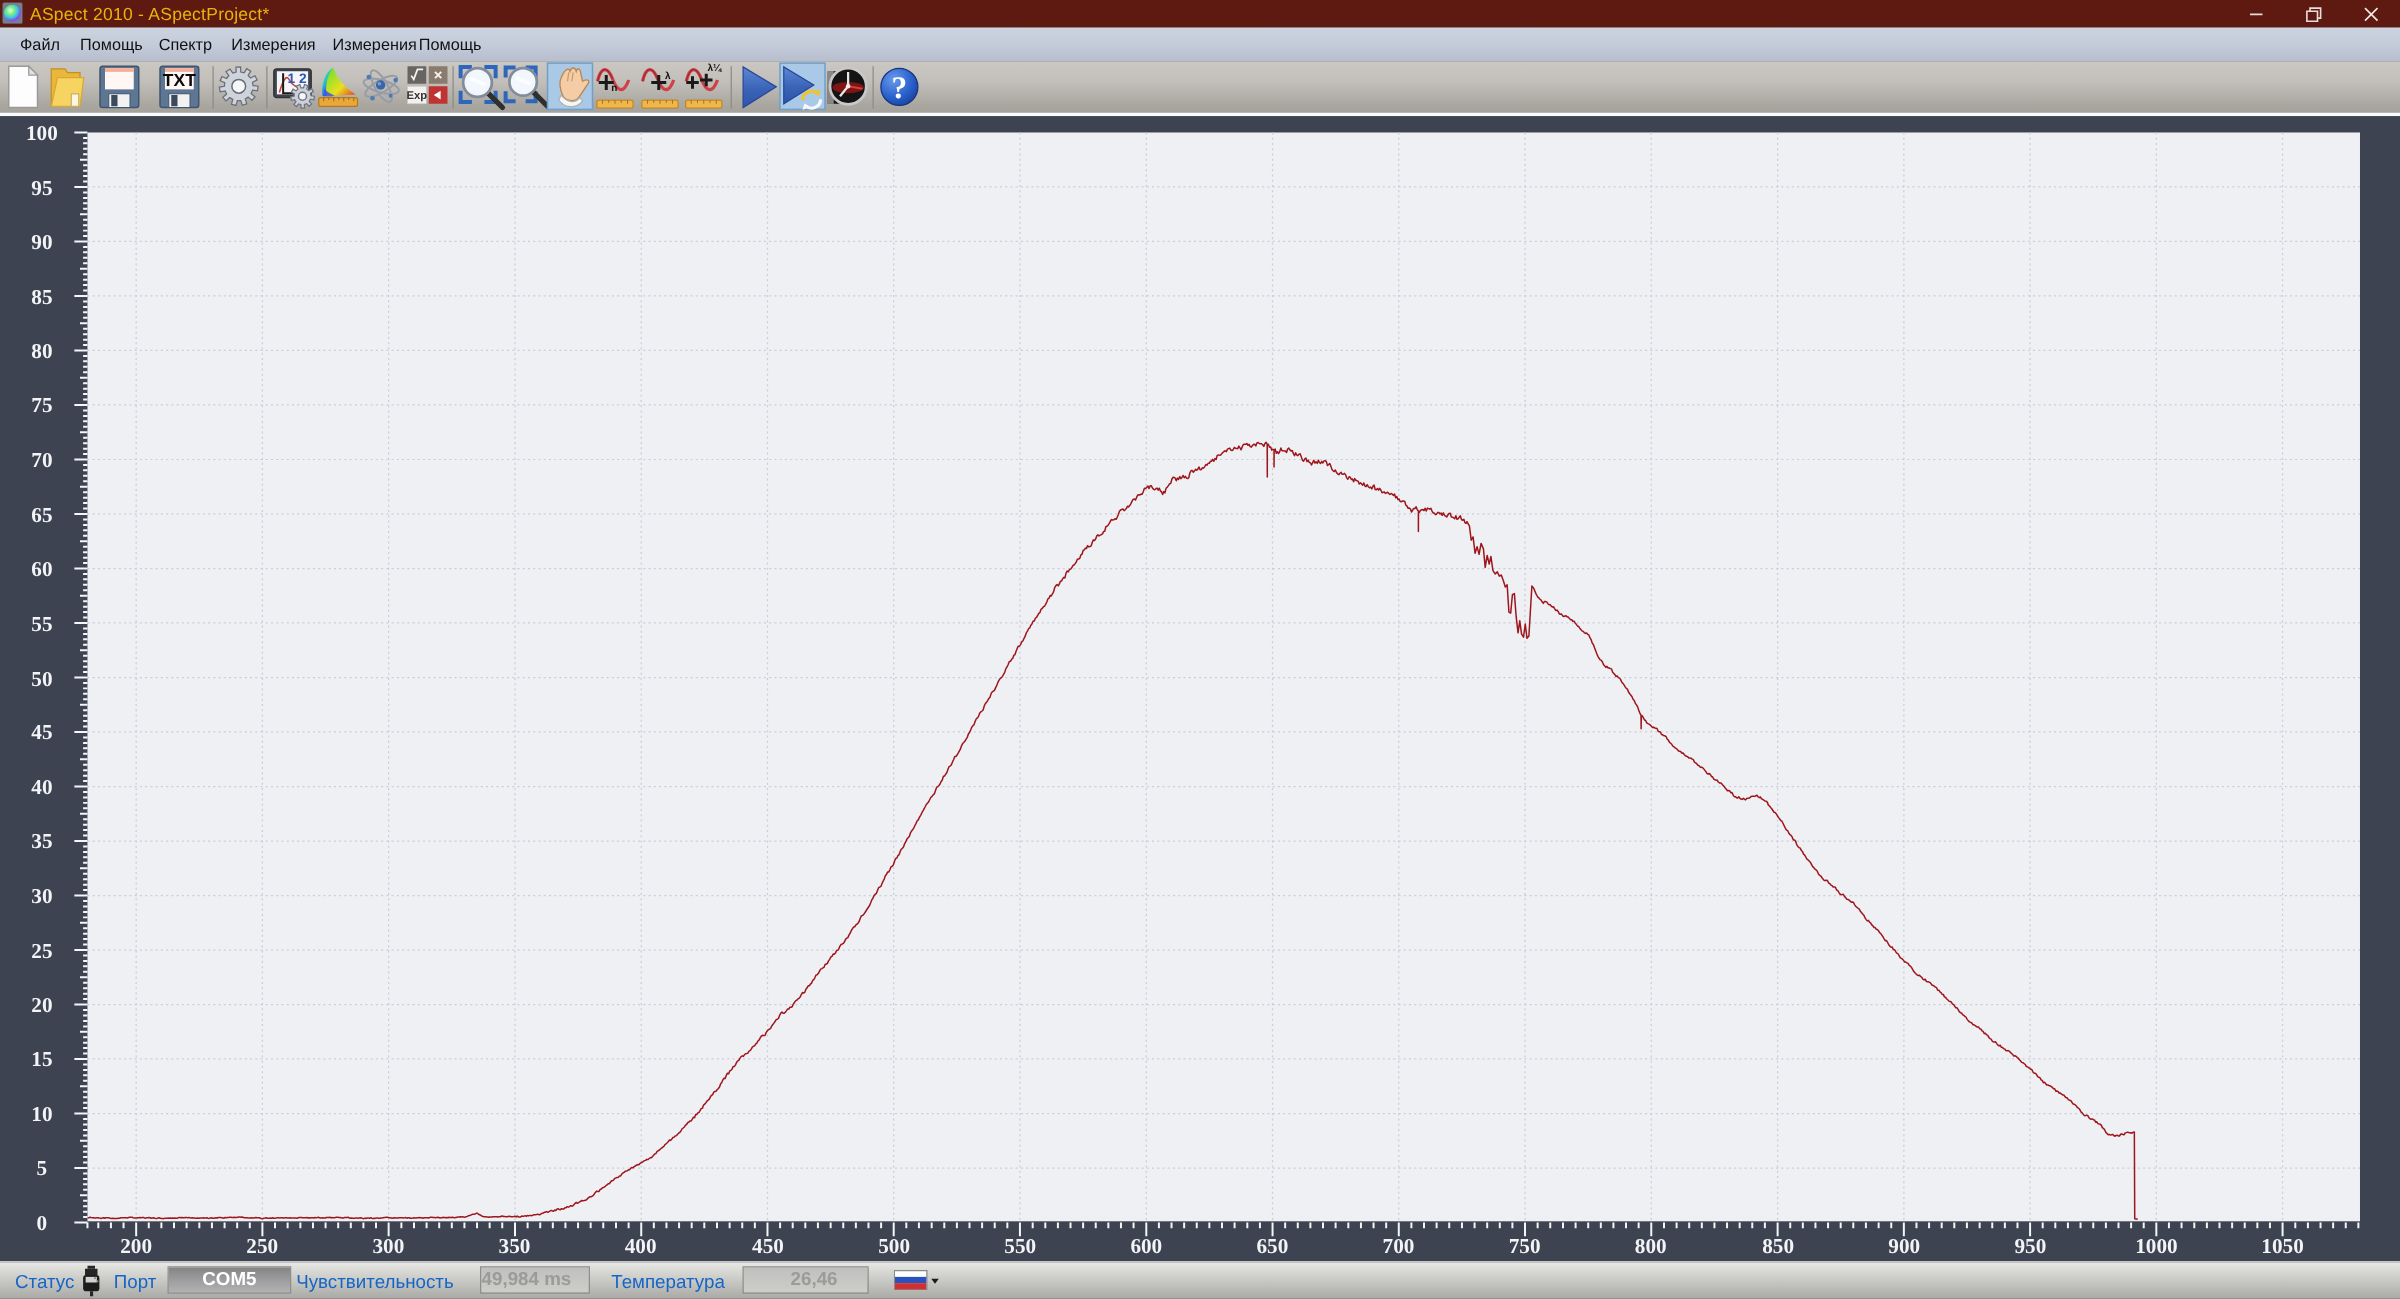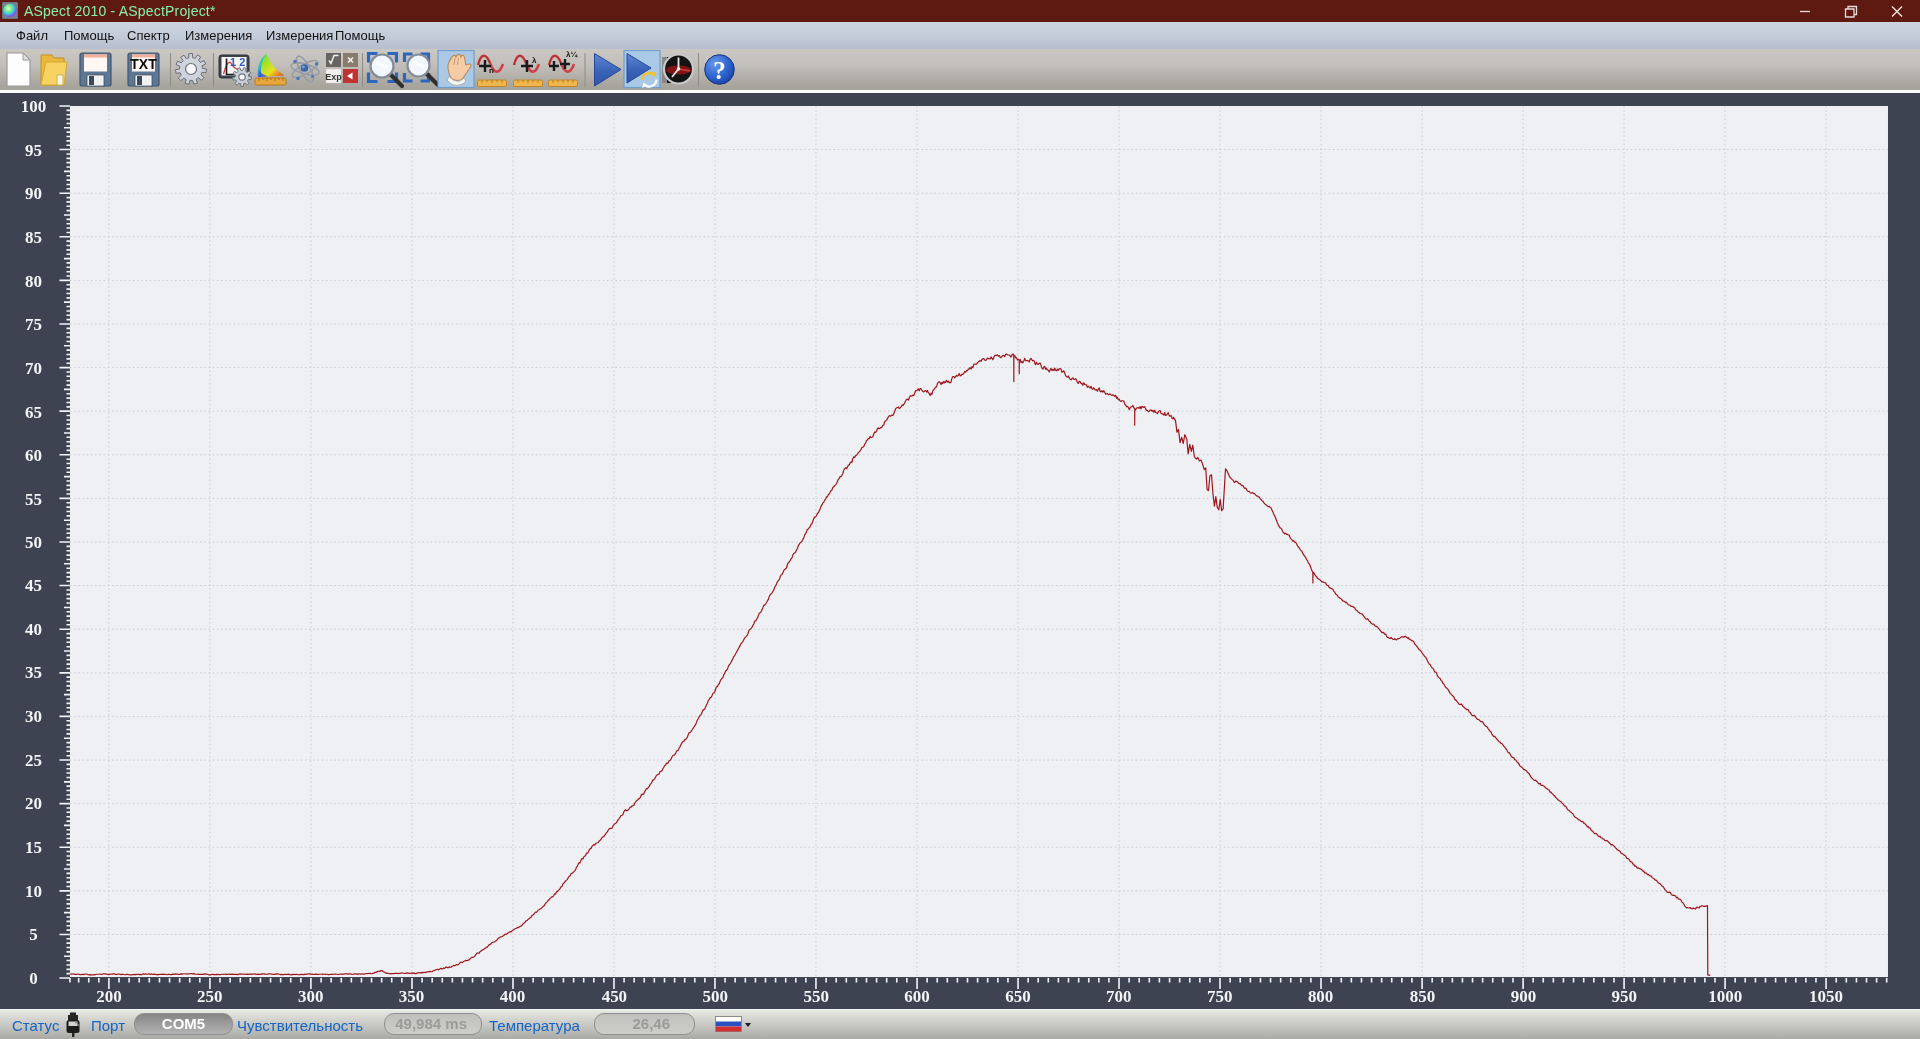--- a/index.html
+++ b/index.html
@@ -1,27 +1,27 @@
 <!DOCTYPE html>
 <html><head><meta charset="utf-8">
 <style>
 *{margin:0;padding:0;box-sizing:border-box}
 html,body{width:1920px;height:1039px;overflow:hidden;font-family:"Liberation Sans",sans-serif;background:#3d4350}
 .titlebar{position:absolute;left:0;top:0;width:1920px;height:22px;background:#5e1a11}
 .appicon{position:absolute;left:2px;top:2px;width:16px;height:17px}
-.title{position:absolute;left:24px;top:3px;font-size:14px;color:#86efac;letter-spacing:0.2px}
+.title{position:absolute;left:24px;top:3px;font-size:14px;color:#eab308;letter-spacing:0.2px}
 .winbtn{position:absolute;top:0;width:46px;height:22px}
 .menubar{position:absolute;left:0;top:22px;width:1920px;height:27px;background:linear-gradient(180deg,#cdd4e0 0%,#c3cbd9 55%,#b6becf 100%);color:#111;font-size:13px}
 .menubar span{position:absolute;top:6px}
 .toolbar{position:absolute;left:0;top:49px;width:1920px;height:41px;background:linear-gradient(180deg,#cbc8c3 0%,#c2bfba 40%,#aaa7a1 85%,#a5a29b 100%)}
 .whiteline{position:absolute;left:0;top:90px;width:1920px;height:3px;background:#fbfbfb}
 .content{position:absolute;left:0;top:93px;width:1920px;height:916px;background:#3d4350}
 .statusbar{position:absolute;left:0;top:1009px;width:1920px;height:30px;background:linear-gradient(180deg,#e8e8e5 0%,#d4d4d1 30%,#c2c2bf 60%,#a9a9a6 100%);border-top:1px solid #f2f2f0}
 .sb{position:absolute;top:7px;font-size:15px;font-weight:normal;color:#1565c6}
-.fld{position:absolute;top:3px;height:22px;border:1px solid #8f8f8d;border-radius:10px;font-size:15px;font-weight:bold;line-height:20px}
+.fld{position:absolute;top:3px;height:22px;border:1px solid #8f8f8d;border-radius:0;font-size:15px;font-weight:bold;line-height:20px}
 svg{position:absolute}
 .grid{stroke:#c9cdd6;stroke-width:1;fill:none;stroke-dasharray:1.6 2.6}
 .tick{stroke:#f4f6f8;stroke-width:1.6;fill:none}
 .xl{fill:#f2f4f7;font:bold 17px "Liberation Serif",serif;text-anchor:middle}
 .yl{fill:#f2f4f7;font:bold 17px "Liberation Serif",serif;text-anchor:middle}
 .curve{stroke:#9e161c;stroke-width:1.2;fill:none;stroke-linejoin:round}
 </style></head>
 <body>
 <div class="titlebar">
 <svg class="appicon" viewBox="0 0 16 17">
@@ -249,21 +249,21 @@
       <path d="M7 0.5 h6 v2.5 h-6 Z" fill="#262626"></path>
       <rect x="3.5" y="8" width="13" height="13" rx="2.5" fill="#1c1c1c"></rect>
       <rect x="5.5" y="9.5" width="9" height="4.5" fill="#d2d2d0"></rect>
       <path d="M9 21 h2.5 v4 h-2.5 Z" fill="#262626"></path>
       <circle cx="13" cy="10.5" r="0.9" fill="#909090"></circle>
       <circle cx="15" cy="13" r="0.9" fill="#909090"></circle>
     </svg>
 <span class="sb" style="left:91px">Порт</span>
 <div class="fld" style="left:134px;width:99px;background:linear-gradient(180deg,#848484,#9d9d9d 50%,#b2b2b2);color:#fff;text-align:center">COM5</div>
 <span class="sb" style="left:237px">Чувствительность</span>
-<div class="fld" style="left:384px;width:98px;background:linear-gradient(180deg,#c0c0be,#cdcdca);color:#9b9b99;text-align:right;padding-right:14px">49,984 ms</div>
+<div class="fld" style="left:384px;width:88px;background:linear-gradient(180deg,#c0c0be,#cdcdca);color:#9b9b99;text-align:right;padding-right:14px">49,984 ms</div>
 <span class="sb" style="left:489px">Температура</span>
 <div class="fld" style="left:594px;width:101px;background:linear-gradient(180deg,#c0c0be,#cdcdca);color:#9b9b99;text-align:right;padding-right:24px">26,46</div>
 <svg style="left:715px;top:6px;position:absolute" width="40" height="18" viewBox="0 0 40 18">
       <rect x="0.5" y="0.5" width="26" height="15" fill="#fff" stroke="#8a8a88" stroke-width="1"></rect>
       <rect x="1" y="5.5" width="25" height="5" fill="#2a52be"></rect>
       <rect x="1" y="10.5" width="25" height="5" fill="#d03030"></rect>
       <path d="M30 7 l6 0 -3 4 Z" fill="#1a1a1a"></path>
     </svg>
 </div>
 </body></html>

